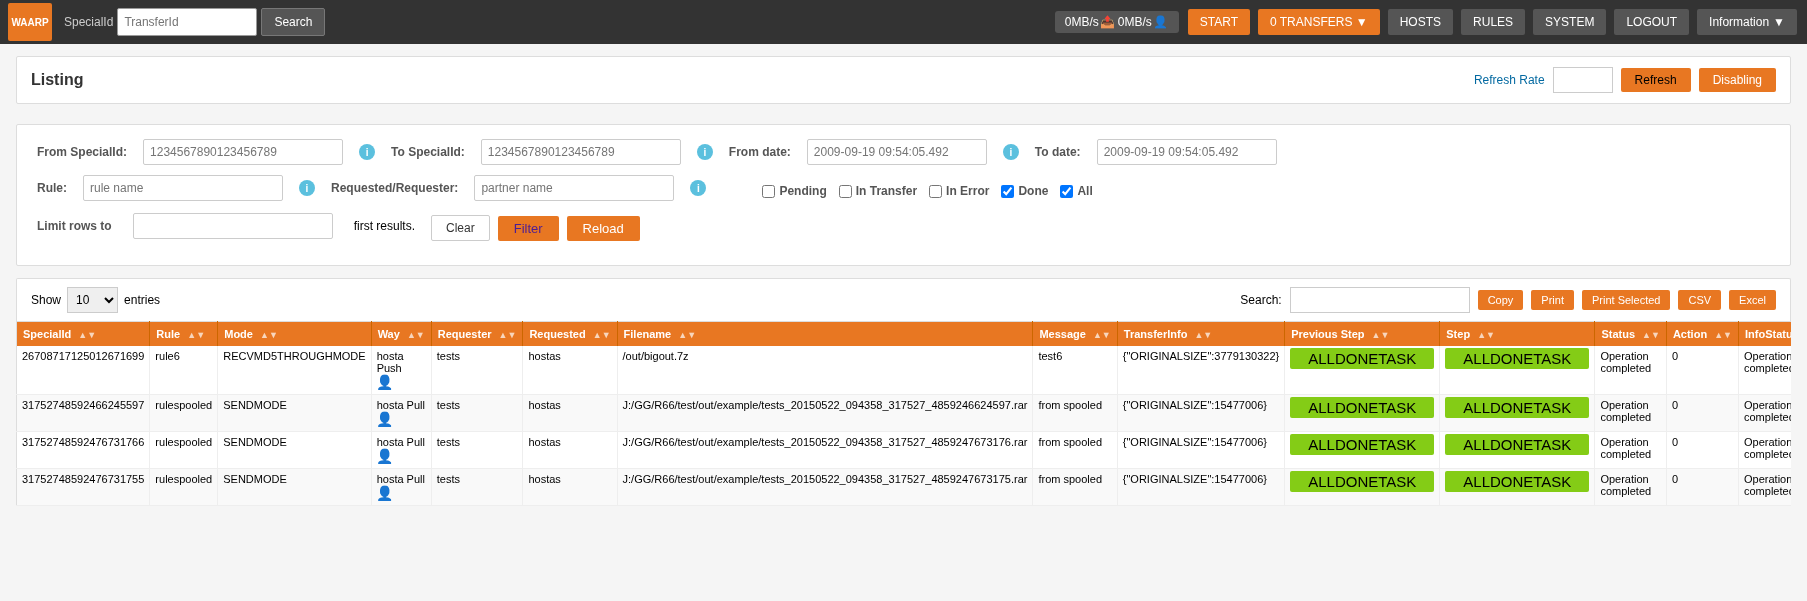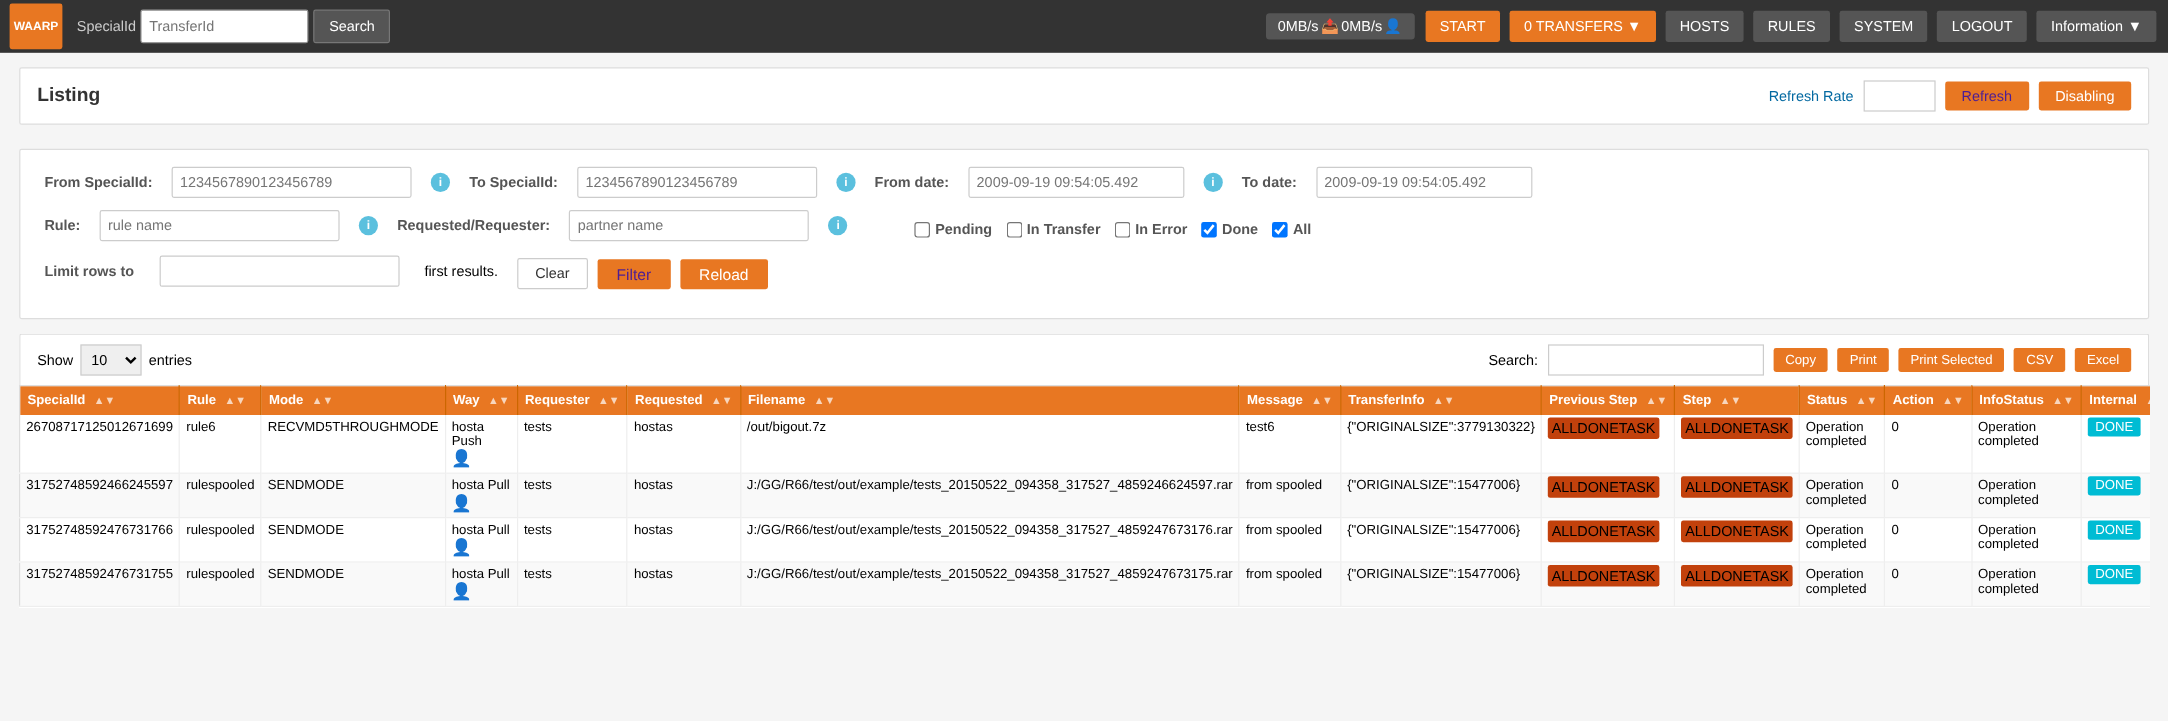--- a/index.html
+++ b/index.html
@@ -88,21 +88,21 @@
       margin-bottom: 12px;
       background: white;
       padding: 10px 14px;
       border: 1px solid #ddd;
       border-radius: 2px;
     }
     .listing-title { font-size: 16px; font-weight: bold; color: #333; }
     .refresh-bar { display: flex; align-items: center; gap: 8px; }
     .refresh-bar label { color: #0369a1; }
     .refresh-bar input { width: 60px; height: 26px; border: 1px solid #ccc; padding: 0 4px; }
-    .btn-refresh { background: #e87722; color: #4c1d95; border: none; padding: 5px 14px; cursor: pointer; border-radius: 2px; }
+    .btn-refresh { background: #e87722; color: #000000; border: none; padding: 5px 14px; cursor: pointer; border-radius: 2px; }
     .btn-disabling { background: #e87722; color: white; border: none; padding: 5px 14px; cursor: pointer; border-radius: 2px; }
 
     
     .filter-panel {
       background: white;
       border: 1px solid #ddd;
       padding: 14px 20px;
       margin-bottom: 12px;
       border-radius: 2px;
       margin-top: 20px;
@@ -177,21 +177,21 @@
     .data-table th .sort-arrows { display: inline-block; margin-left: 4px; opacity: 0.7; font-size: 9px; }
     .data-table td {
       padding: 4px 5px;
       border-bottom: 1px solid #eee;
       border-right: 1px solid #eee;
       font-size: 11px;
       vertical-align: top;
     }
     .data-table tr:nth-child(even) { background: #f9f9f9; }
 
-    .badge-cyan { background: #c2410c; color: #000; padding: 2px 3px; border-radius: 2px; font-size: 12px; white-space: nowrap; }
+    .badge-cyan { background: #84cc16; color: #000; padding: 2px 18px; border-radius: 2px; font-size: 15px; white-space: nowrap; }
     .badge-done { background: #00bcd4; color: white; padding: 2px 6px; border-radius: 2px; font-size: 11px; }
 
     .table-wrapper { overflow-x: auto; }
   </style>
 </head>
 <body>
 
 <nav class="topnav">
   <div class="logo">WAARP</div>
   <div class="search-group">

